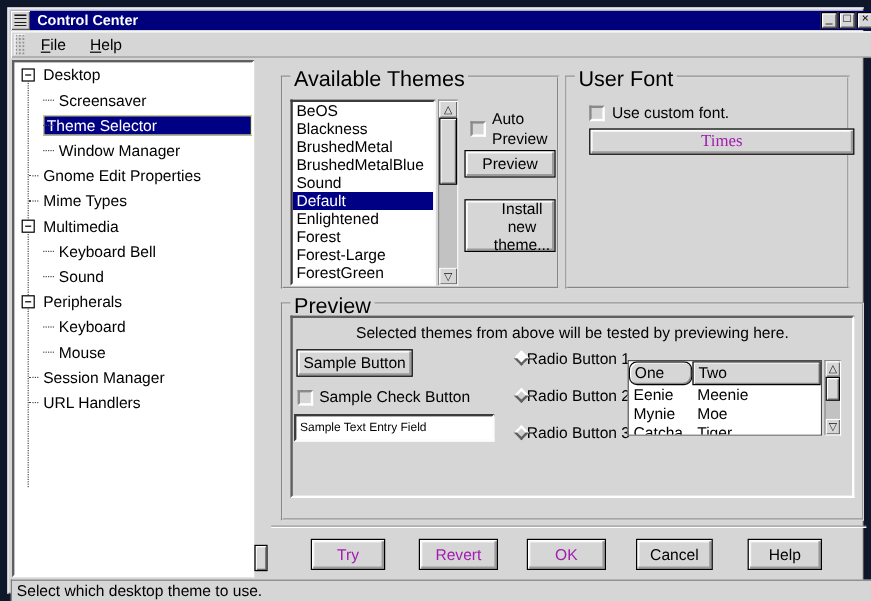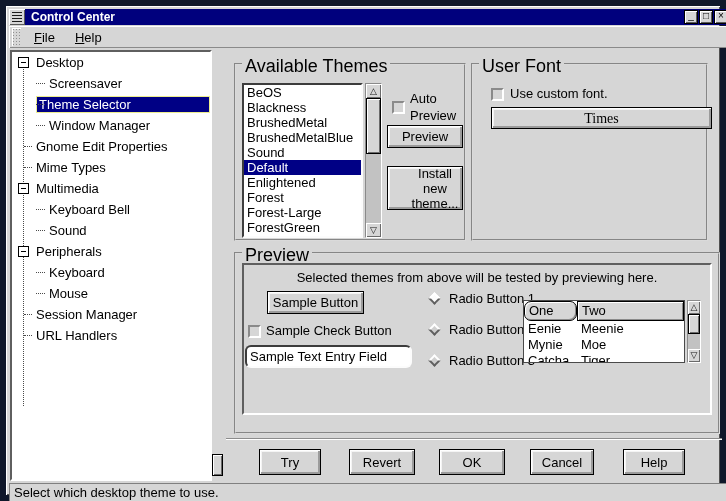--- a/index.html
+++ b/index.html
@@ -64,21 +64,21 @@
   
   .frame { position:absolute; border:2px groove #dadada; }
   .frame-label { position:absolute; top:-9px; left:6px; background:#d6d6d6; padding:0 3px;
                  font-size:18px; white-space:nowrap; }
 
   
   .btn { position:absolute; background:#d6d6d6; border:1px solid #000; text-align:center;
          font-size:13px; font-family:"Liberation Sans",sans-serif; cursor:default;
          box-shadow: inset 1px 1px 0 #fff, inset -2px -2px 0 #9b9b9b, inset 2px 2px 0 #f4f4f4;
          display:flex; align-items:center; justify-content:center; line-height:15px; }
-  .btn.disabled { color:#000000;text-align:right; }
+  .btn.disabled { color:#a21caf;text-align:right; }
   .checkbox { position:absolute; width:13px; height:13px; background:#d6d6d6;
               border:2px solid; border-color:#8a8a8a #fff #fff #8a8a8a; }
   .sunken-white { background:#fff; border:2px solid; border-color:#3c3c3c #fcfcfc #fcfcfc #3c3c3c; }
 
   
   .listbox { position:absolute; left:236px; top:77px; width:121px; height:155px; overflow:hidden; }
   .list-item { height:15px; line-height:15px; padding-left:3px; white-space:nowrap; font-size:13px; }
   .list-item.sel { background:#000085; color:#fff; }
 
   .vscroll { position:absolute; background:#c2c2c2; border:1px solid; border-color:#8a8a8a #fff #fff #8a8a8a; }
@@ -87,23 +87,23 @@
                   text-align:center; font-size:9px; line-height:14px; color:#111; }
   .scroll-arrow.up { top:0; }
   .scroll-arrow.down { bottom:0; }
   .scroll-thumb { position:absolute; left:0; width:100%; background:#d6d6d6; border:1px solid #000;
                   box-shadow: inset 1px 1px 0 #fff, inset -1px -1px 0 #6a6a6a; }
 
   
   .viewport { position:absolute; left:236px; top:257px; width:470px; height:152px; background:#d6d6d6;
               border:2px solid; border-color:#5f5f5f #fff #fff #5f5f5f; }
   .caption { position:absolute; left:0; top:7px; width:100%; text-align:center; font-size:13px; }
-  .entry { position:absolute; font-size:13px; padding:1px 3px; white-space:nowrap; overflow:hidden;
-           font-family:"Liberation Sans",sans-serif;border-radius:6px; }
-  .radio-row { position:absolute; display:flex; align-items:center; gap:10px; }
+  .entry { position:absolute; font-size:10px; padding:1px 3px; white-space:nowrap; overflow:hidden;
+           font-family:"Liberation Sans",sans-serif; }
+  .radio-row { position:absolute; display:flex; align-items:center; }
   .diamond { width:9px; height:9px; transform:rotate(45deg); background:#cfcfcf; flex:0 0 auto;
              border:2px solid; border-color:#fff #5f5f5f #5f5f5f #fff; }
   .diamond.checked { background:#fbfbfb; }
   .radio-label { font-size:13px; white-space:nowrap; }
 
   
   .clist { position:absolute; left:517px; top:294px; width:162px; height:63px; overflow:hidden;
            background:#fff; border:1px solid #4a4a4a; }
   .clist-header { display:flex; height:20px; }
   .clist-hcell { background:#d6d6d6; border:1px solid #000; box-shadow: inset 1px 1px 0 #fff,
@@ -251,21 +251,21 @@
   <div class="checkbox" style="left:485px; top:82px;"></div>
   <div style="position:absolute; left:504px; top:80px;">Use custom font.</div>
   <div class="btn disabled" style="left:485px; top:101px; width:221px; height:22px; font-family:'Liberation Serif',serif; font-size:14px;">Times</div>
 
   <div class="frame" style="left:228px; top:246px; width:486px; height:182px;">
     <span class="frame-label">Preview</span>
   </div>
   <div class="viewport"></div>
   <div class="caption" style="position:absolute; left:236px; top:264px; width:470px; text-align:center;">Selected themes from above will be tested by previewing here.</div>
 
-  <div class="btn" style="left:241px; top:285px; width:97px; height:23px;margin-left:20px;">Sample Button</div>
+  <div class="btn" style="left:241px; top:285px; width:97px; height:23px;">Sample Button</div>
 
   <div class="checkbox" style="left:242px; top:319px;"></div>
   <div style="position:absolute; left:260px; top:317px;">Sample Check Button</div>
 
   <input class="entry sunken-white" style="left: 239px; top: 339px; width: 167px; height: 23px;" value="Sample Text Entry Field">
 
   <div class="radio-row" style="left:424px; top:285px;">
     <span class="diamond checked"></span>
     <span class="radio-label">Radio Button 1</span>
   </div>

